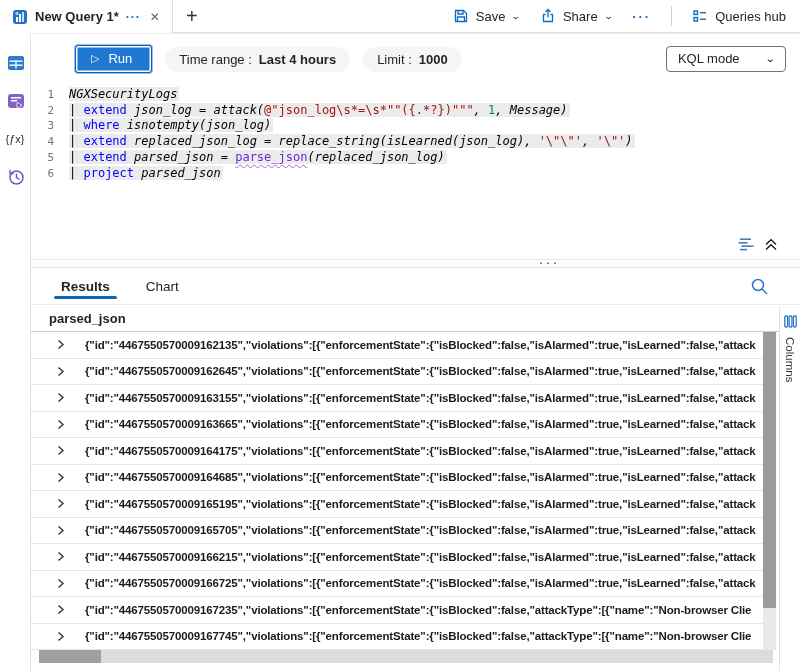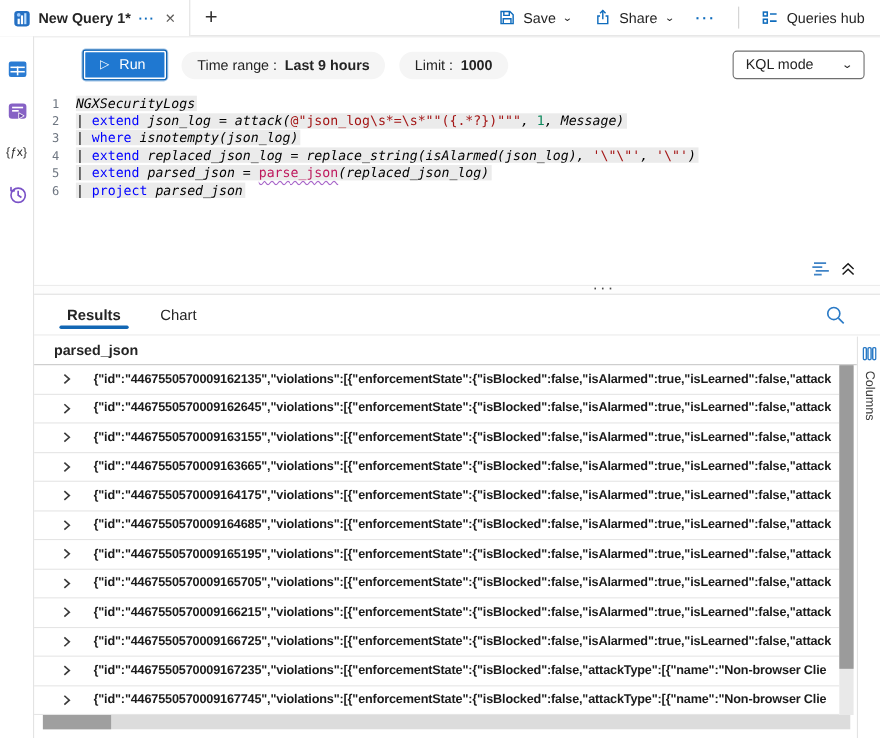--- a/index.html
+++ b/index.html
@@ -47,21 +47,21 @@
   .mode-select .chev { font-size:10px; }
 
   
   .editor { margin-top:14px; font-family:"DejaVu Sans Mono","Liberation Mono",monospace;
     font-size:12px; line-height:15.7px; }
   .eline { display:flex; cursor:text; }
   .lnum { width:38px; flex:none; text-align:right; padding-right:15px; color:#6e7681;
     font-size:11px; }
   .lcode .hl { background:#ebebeb; padding-right:2px; white-space:pre; }
   .kw { color:#0000ff; } .str { color:#a31515; } .num { color:#09885a; } .plain { color:#000;font-style:italic; }
-  .fn { color:#be185d; text-decoration:underline; text-decoration-style:wavy;
+  .fn { color:#6d28d9; text-decoration:underline; text-decoration-style:wavy;
     text-decoration-color:#a866c9; text-decoration-thickness:1px; text-underline-offset:3px; }
   .editor-foot { margin-top:auto; display:flex; justify-content:flex-end; align-items:center;
     gap:9px; padding:0 22px 7px 0; }
   .foot-icon { cursor:pointer; display:flex; }
 
   
   .splitter { height:9px; background:#fdfdfd; border-top:1px solid #ececec;
     border-bottom:1px solid #e2e2e2; position:relative; cursor:row-resize; }
   .splitter-dots { position:absolute; left:66%; top:-7px; color:#4a4a4a; font-size:15px;
     letter-spacing:2px; }
@@ -190,21 +190,21 @@
   <div class="content">
 
     <div class="querypane">
       <div class="toolbar">
         <button class="run-btn">
           <span class="run-play">▷</span>
           <span>Run</span>
         </button>
         <div class="pill">
           <span>Time range :</span>
-          <b>Last 9 hours</b>
+          <b>Last 4 hours</b>
         </div>
         <div class="pill">
           <span>Limit :</span>
           <b>1000</b>
         </div>
         <div class="mode-select">
           <span>KQL mode</span>
           <span class="chev">⌄</span>
         </div>
       </div>
@@ -218,21 +218,21 @@
             <div class="eline">
               <div class="lnum">2</div>
               <div class="lcode"><span class="hl"><span class="plain">| </span><span class="kw">extend</span><span class="plain"> json_log = attack(</span><span class="str">@"json_log\s*=\s*""({.*?})"""</span><span class="plain">, </span><span class="num">1</span><span class="plain">, Message)</span></span></div>
             </div>
             <div class="eline">
               <div class="lnum">3</div>
               <div class="lcode"><span class="hl"><span class="plain">| </span><span class="kw">where</span><span class="plain"> isnotempty(json_log)</span></span></div>
             </div>
             <div class="eline">
               <div class="lnum">4</div>
-              <div class="lcode"><span class="hl"><span class="plain">| </span><span class="kw">extend</span><span class="plain"> replaced_json_log = replace_string(isAlarmed(json_log), </span><span class="str">'\"\"'</span><span class="plain">, </span><span class="str">'\"'</span><span class="plain">)</span></span></div>
+              <div class="lcode"><span class="hl"><span class="plain">| </span><span class="kw">extend</span><span class="plain"> replaced_json_log = replace_string(isLearned(json_log), </span><span class="str">'\"\"'</span><span class="plain">, </span><span class="str">'\"'</span><span class="plain">)</span></span></div>
             </div>
             <div class="eline">
               <div class="lnum">5</div>
               <div class="lcode"><span class="hl"><span class="plain">| </span><span class="kw">extend</span><span class="plain"> parsed_json = </span><span class="fn">parse_json</span><span class="plain">(replaced_json_log)</span></span></div>
             </div>
             <div class="eline">
               <div class="lnum">6</div>
               <div class="lcode"><span class="hl"><span class="plain">| </span><span class="kw">project</span><span class="plain"> parsed_json</span></span></div>
             </div>
           </div>

